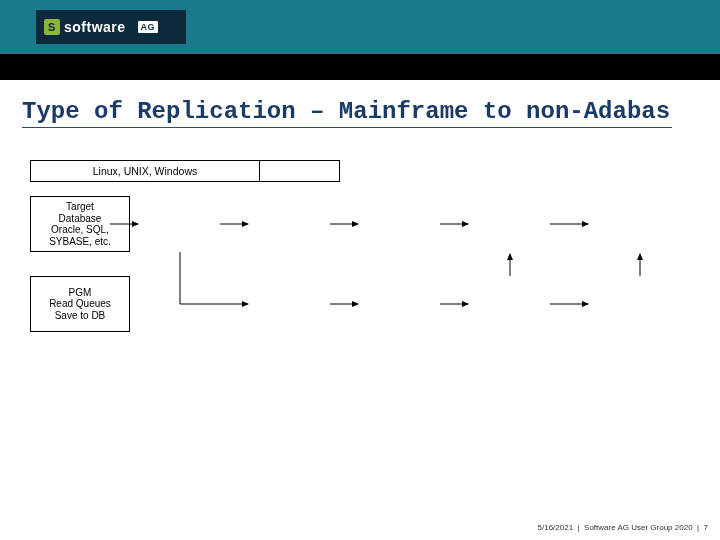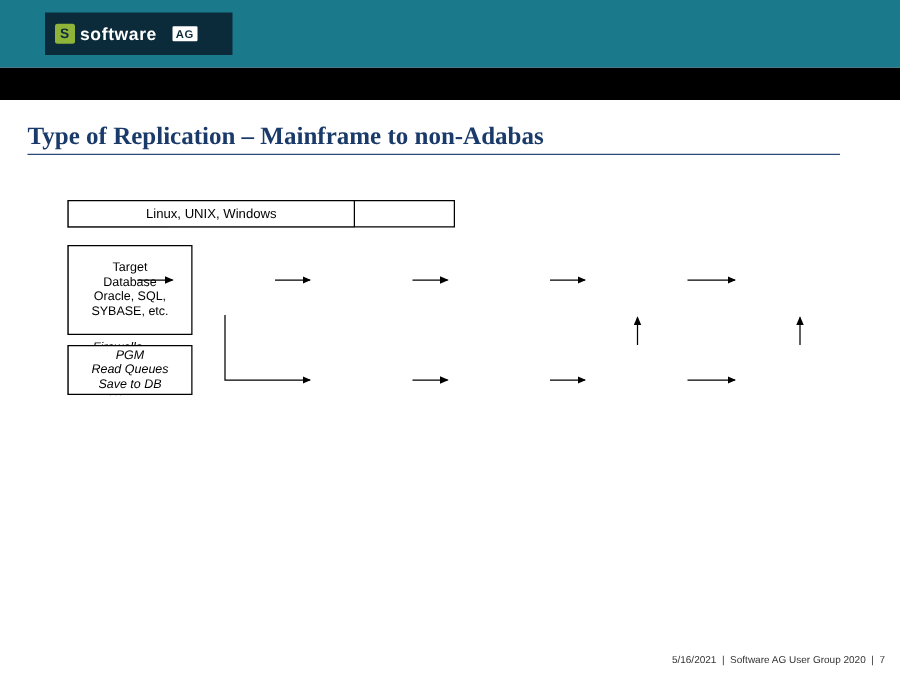--- a/index.html
+++ b/index.html
@@ -36,48 +36,47 @@
     background: #fff; color: #0b2a3a;
     font-size: 9px; font-weight: bold;
     padding: 1px 3px; margin-left: 12px;
     border-radius: 1px;
   }
   .blackstrip {
     height: 26px; background: #000;
   }
   .slide-title {
     margin: 18px 0 0 22px;
-    font-size: 20px;
+    font-size: 24px;
     font-weight: bold;
     color: #1a3a6a;
     border-bottom: 1.5px solid #2a4a7a;
     display: inline-block;
     padding-bottom: 2px;
     width: 650px;
-    font-family: Liberation Serif, serif;
+    font-family: Liberation Mono, monospace;
   }
   .diagram {
     position: absolute;
     left: 30px; top: 160px;
     width: 660px; height: 220px;
   }
   .hdr, .box {
     position: absolute;
     border: 1px solid #000;
     background: #fff;
     font-size: 10px;
     display: flex; align-items: center; justify-content: center;
     text-align: center;
     padding: 2px;
     line-height: 1.15;
-    margin-left: 24px;
   }
   .hdr { height: 22px; top: 0; font-size: 10.5px; }
-  .row1 { top: 36px; height: 72px; }
-  .row2 { top: 116px; height: 40px; font-style: italic; }
+  .row1 { top: 36px; height: 56px; }
+  .row2 { top: 116px; height: 56px; }
   .footer {
     position: absolute;
     right: 12px; bottom: 8px;
     font-size: 8px; color: #333;
   }
   svg.arrows {
     position: absolute;
     left: 0; top: 0; width: 660px; height: 220px;
     pointer-events: none;
   }

